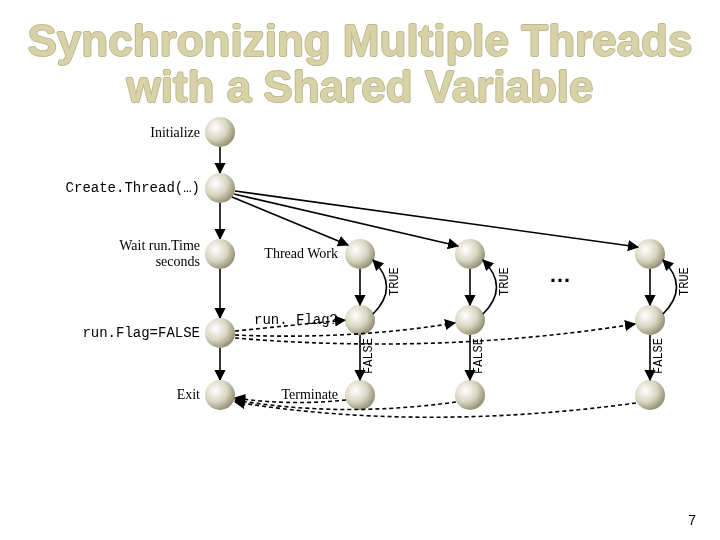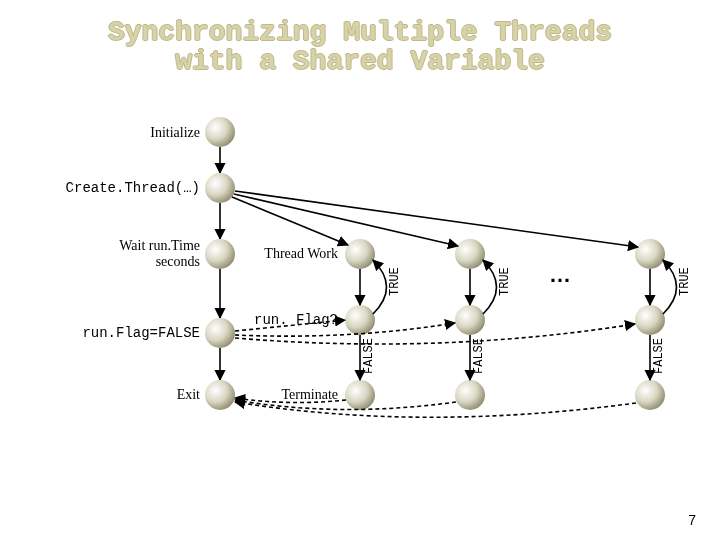--- a/index.html
+++ b/index.html
@@ -16,25 +16,25 @@
     width: 720px;
     height: 540px;
     position: relative;
   }
   .title {
     position: absolute;
     top: 18px;
     left: 0;
     width: 720px;
     text-align: center;
-    font-size: 28px;
+    font-size: 44px;
     font-weight: bold;
     line-height: 1.05;
     color: #d8d2a9;
-    font-family: Liberation Mono, monospace;
+    font-family: Liberation Sans, sans-serif;
     text-shadow: 1px 0 0 #bfb98c, -1px 0 0 #bfb98c, 0 1px 0 #bfb98c, 0 -1px 0 #bfb98c;
     pointer-events: none;
   }
   svg.diagram {
     position: absolute;
     left: 0;
     top: 0;
     width: 720px;
     height: 540px;
   }

